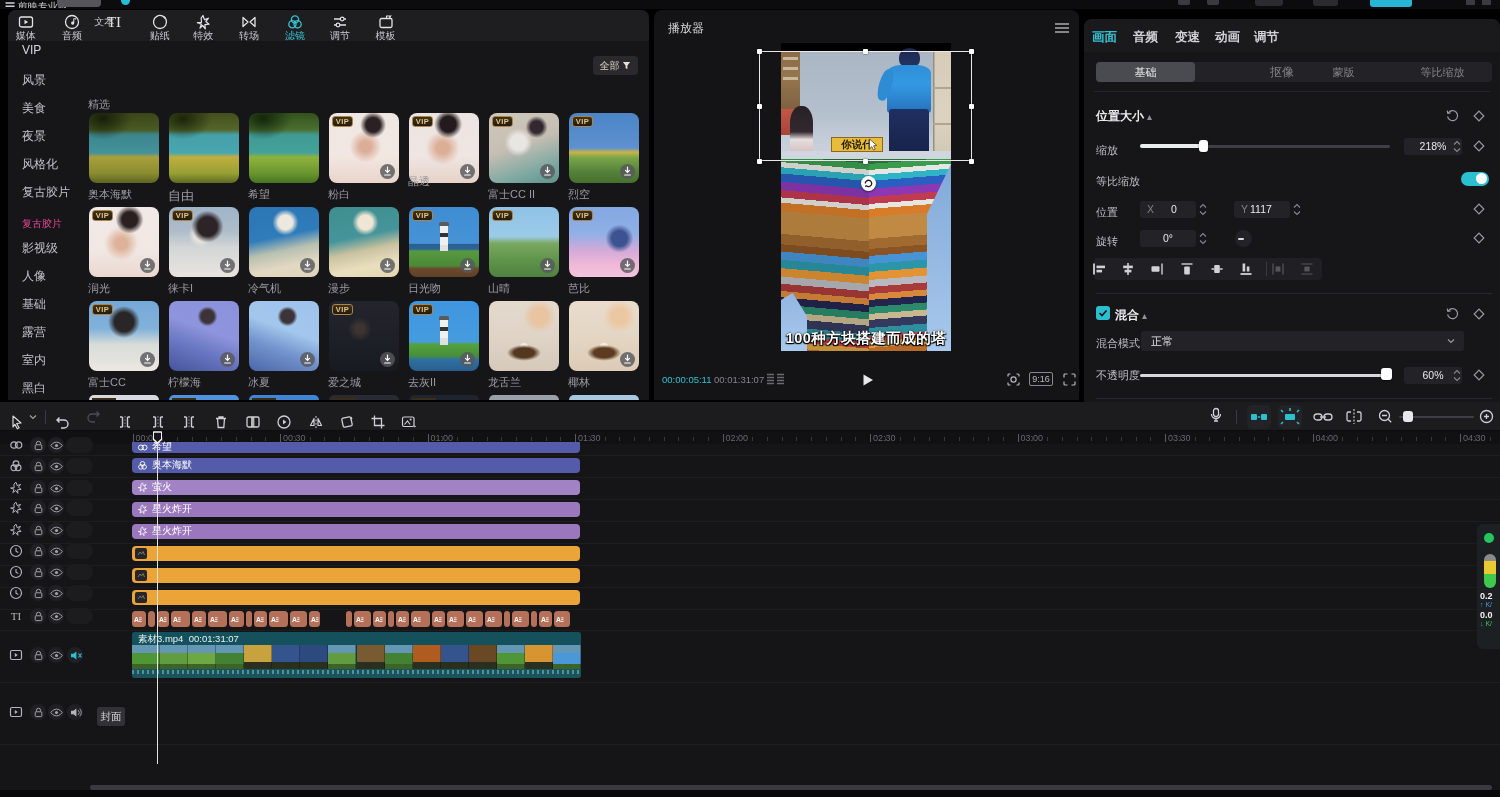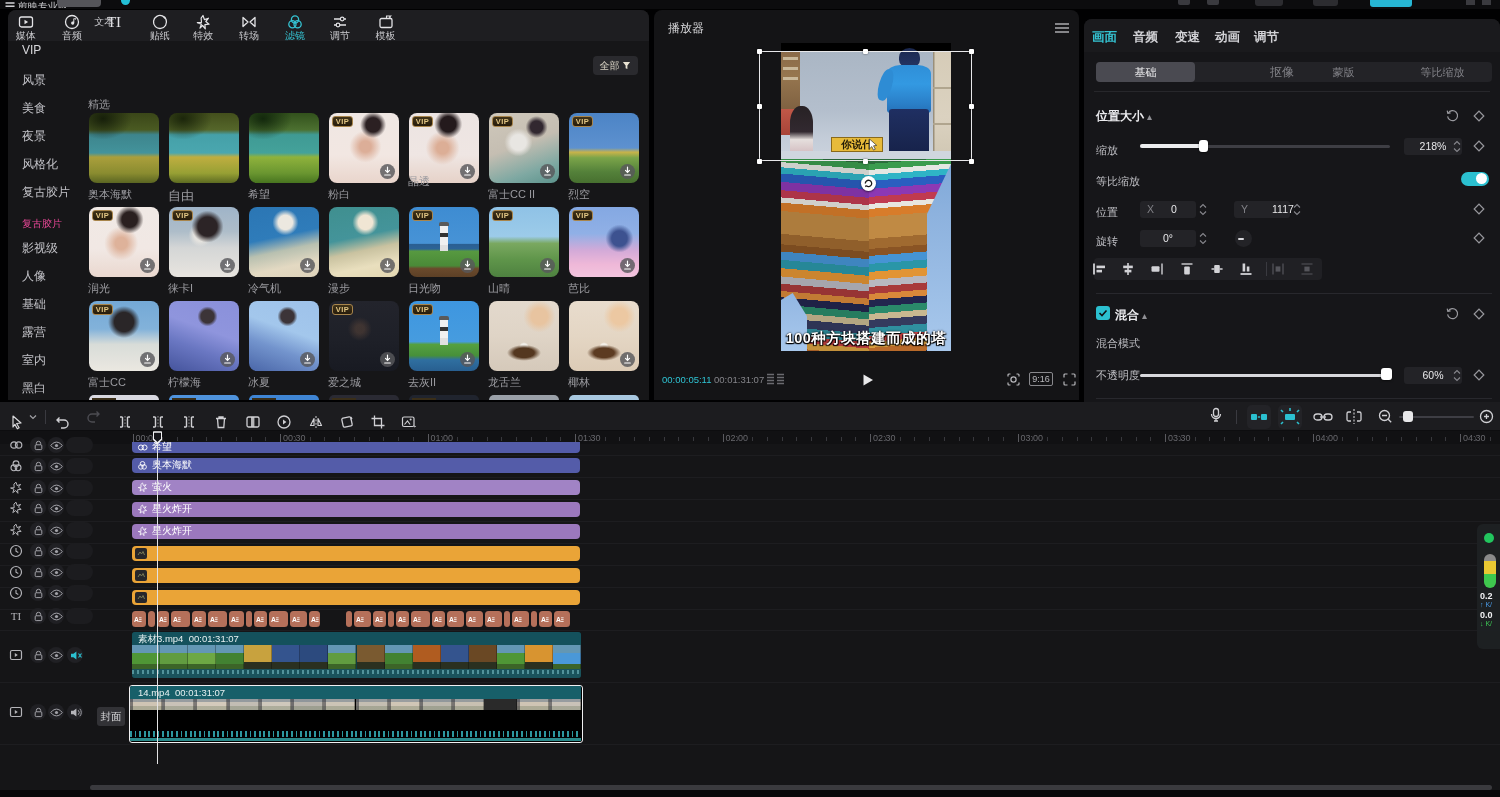--- a/index.html
+++ b/index.html
@@ -387,21 +387,21 @@
 <div class="a" style="left:377px;top:152.5px;width:28px;height:14px;background:#2bc0d0;border-radius:7px">
       <div class="a" style="left:15px;top:1.5px;width:11px;height:11px;background:#fff;border-radius:50%"></div>
     </div>
 <div class="a" style="left:12px;top:186px;width:40px;height:13px;color:#bdbdc2;font-size:11px">位置</div>
 <div class="a" style="left:56px;top:182px;width:56px;height:17px;background:#232327;border-radius:3px;font-size:10.5px;line-height:17px"><span style="color:#808086;margin-left:7px">X</span><span style="color:#e8e8ea;margin-left:17px">0</span></div>
 <div class="a" style="left:114px;top:182px;width:10px;height:17px">
       <svg width="10" height="17" viewBox="0 0 10 17">
         <path d="M2 6.5l3-3 3 3M2 10.5l3 3 3-3" fill="none" stroke="#86868c" stroke-width="1.1"></path>
       </svg>
     </div>
-<div class="a" style="left:150px;top:182px;width:56px;height:17px;background:#232327;border-radius:3px;font-size:10.5px;line-height:17px"><span style="color:#808086;margin-left:7px">Y</span><span style="color:#e8e8ea;margin-left:24px">1117</span></div>
+<div class="a" style="left:150px;top:182px;width:56px;height:17px;background:#232327;border-radius:3px;font-size:10.5px;line-height:17px"><span style="color:#808086;margin-left:7px">Y</span><span style="color:#e8e8ea;margin-left:2px">1117</span></div>
 <div class="a" style="left:208px;top:182px;width:10px;height:17px">
       <svg width="10" height="17" viewBox="0 0 10 17">
         <path d="M2 6.5l3-3 3 3M2 10.5l3 3 3-3" fill="none" stroke="#86868c" stroke-width="1.1"></path>
       </svg>
     </div>
 <div class="a" style="left:389px;top:184px;width:12px;height:12px">
       <svg width="12" height="12" viewBox="0 0 12 12">
         <rect x="2.6" y="2.6" width="6.8" height="6.8" fill="none" stroke="#98989d" stroke-width="1.2" transform="rotate(45 6 6)"></rect>
       </svg>
     </div>
@@ -485,20 +485,23 @@
         <path d="M2.2 4.2a5 5 0 1 1-.6 3.2" fill="none" stroke="#98989d" stroke-width="1.2"></path>
         <path d="M1.2 1.6l.6 2.8 2.8-.5" fill="none" stroke="#98989d" stroke-width="1.2"></path>
       </svg>
     </div>
 <div class="a" style="left:389px;top:289px;width:12px;height:12px">
       <svg width="12" height="12" viewBox="0 0 12 12">
         <rect x="2.6" y="2.6" width="6.8" height="6.8" fill="none" stroke="#98989d" stroke-width="1.2" transform="rotate(45 6 6)"></rect>
       </svg>
     </div>
 <div class="a" style="left:12px;top:317px;width:60px;height:13px;color:#bdbdc2;font-size:11px">混合模式</div>
+<div class="a" style="left:57px;top:312px;width:323px;height:20px;background:#232327;border-radius:3px;color:#e4e4e8;font-size:11px;line-height:20px"><span style="margin-left:10px">正常</span><svg width="10" height="10" viewBox="0 0 10 10" style="position:absolute;right:8px;top:5px">
+        <path d="M2 3.5l3 3 3-3" fill="none" stroke="#98989d" stroke-width="1.2"></path>
+      </svg></div>
 <div class="a" style="left:12px;top:349px;width:60px;height:13px;color:#bdbdc2;font-size:11px">不透明度</div>
 <div class="a" style="left:56px;top:354.5px;width:250px;height:3px;background:#d8d8dc;border-radius:2px"></div>
 <div class="a" style="left:297px;top:349px;width:11px;height:12px;background:#fff;border-radius:3px;box-shadow:0 1px 2px rgba(0,0,0,.5)"></div>
 <div class="a" style="left:320px;top:348px;width:58px;height:17px;background:#232327;border-radius:3px;color:#e8e8ea;font-size:10.5px;text-align:center;line-height:17px">60%</div>
 <div class="a" style="left:368px;top:348px;width:10px;height:17px">
       <svg width="10" height="17" viewBox="0 0 10 17">
         <path d="M2 6.5l3-3 3 3M2 10.5l3 3 3-3" fill="none" stroke="#86868c" stroke-width="1.1"></path>
       </svg>
     </div>
 <div class="a" style="left:389px;top:350px;width:12px;height:12px">
@@ -1170,40 +1173,20 @@
       <div class="a" style="left:252.6px;top:13px;width:28.1px;height:24px;background:linear-gradient(180deg,#6397b4 0 34%,#428232 34% 78%,#3c6428 78% 100%);box-shadow:inset -1px 0 0 rgba(0,0,0,.28)"></div>
       <div class="a" style="left:280.6px;top:13px;width:28.1px;height:24px;background:linear-gradient(180deg,#b05c20 0 70%,#2a3020 70% 100%);box-shadow:inset -1px 0 0 rgba(0,0,0,.28)"></div>
       <div class="a" style="left:308.7px;top:13px;width:28.1px;height:24px;background:linear-gradient(180deg,#34548e 0 70%,#2a3020 70% 100%);box-shadow:inset -1px 0 0 rgba(0,0,0,.28)"></div>
       <div class="a" style="left:336.8px;top:13px;width:28.1px;height:24px;background:linear-gradient(180deg,#6a4824 0 70%,#2a3020 70% 100%);box-shadow:inset -1px 0 0 rgba(0,0,0,.28)"></div>
       <div class="a" style="left:364.8px;top:13px;width:28.1px;height:24px;background:linear-gradient(180deg,#6397b4 0 34%,#4f9636 34% 78%,#3c6428 78% 100%);box-shadow:inset -1px 0 0 rgba(0,0,0,.28)"></div>
       <div class="a" style="left:392.9px;top:13px;width:28.1px;height:24px;background:linear-gradient(180deg,#d89430 0 70%,#2a3020 70% 100%);box-shadow:inset -1px 0 0 rgba(0,0,0,.28)"></div>
       <div class="a" style="left:420.9px;top:13px;width:28.1px;height:24px;background:linear-gradient(180deg,#6397b4 0 34%,#4a98d8 34% 78%,#3c6428 78% 100%);box-shadow:inset -1px 0 0 rgba(0,0,0,.28)"></div>
       <div class="a" style="left:0;top:37px;width:449px;height:9px;background:#1a535c"></div>
       <div class="a" style="left:0;top:38px;width:449px;height:4px;background:repeating-linear-gradient(90deg,#52929a 0 2px,rgba(0,0,0,0) 2px 5px)"></div>
     </div>
-<div class="a" style="left:129px;top:283px;width:454px;height:58px;border:1.5px solid #f0f0f2;border-radius:3px;background:#000;overflow:hidden">
-      <div class="a" style="left:0;top:0;width:451px;height:13px;background:#175f69"></div>
-      <div class="a" style="left:8px;top:1px;width:300px;height:11px;color:#e8f2f2;font-size:9.5px">14.mp4&nbsp;&nbsp;00:01:31:07</div>
-      <div class="a" style="left:0.0px;top:13px;width:32.2px;height:11px;background-color:#cfc4b4;background-image:linear-gradient(90deg,rgba(40,40,48,.5) 0 8%,transparent 8% 100%),linear-gradient(180deg,rgba(110,125,140,.55) 0 30%,transparent 30% 60%,rgba(95,110,80,.3) 60% 100%);box-shadow:inset -1px 0 0 rgba(0,0,0,.3)"></div>
-      <div class="a" style="left:32.2px;top:13px;width:32.2px;height:11px;background-color:#c9c2b8;background-image:linear-gradient(90deg,rgba(40,40,48,.5) 0 8%,transparent 8% 100%),linear-gradient(180deg,rgba(110,125,140,.55) 0 30%,transparent 30% 60%,rgba(95,110,80,.3) 60% 100%);box-shadow:inset -1px 0 0 rgba(0,0,0,.3)"></div>
-      <div class="a" style="left:64.4px;top:13px;width:32.2px;height:11px;background-color:#d4cabc;background-image:linear-gradient(90deg,rgba(40,40,48,.5) 0 8%,transparent 8% 100%),linear-gradient(180deg,rgba(110,125,140,.55) 0 30%,transparent 30% 60%,rgba(95,110,80,.3) 60% 100%);box-shadow:inset -1px 0 0 rgba(0,0,0,.3)"></div>
-      <div class="a" style="left:96.6px;top:13px;width:32.2px;height:11px;background-color:#c2bdb4;background-image:linear-gradient(90deg,rgba(40,40,48,.5) 0 8%,transparent 8% 100%),linear-gradient(180deg,rgba(110,125,140,.55) 0 30%,transparent 30% 60%,rgba(95,110,80,.3) 60% 100%);box-shadow:inset -1px 0 0 rgba(0,0,0,.3)"></div>
-      <div class="a" style="left:128.9px;top:13px;width:32.2px;height:11px;background-color:#cfc8bc;background-image:linear-gradient(90deg,rgba(40,40,48,.5) 0 8%,transparent 8% 100%),linear-gradient(180deg,rgba(110,125,140,.55) 0 30%,transparent 30% 60%,rgba(95,110,80,.3) 60% 100%);box-shadow:inset -1px 0 0 rgba(0,0,0,.3)"></div>
-      <div class="a" style="left:161.1px;top:13px;width:32.2px;height:11px;background-color:#b8b4ac;background-image:linear-gradient(90deg,rgba(40,40,48,.5) 0 8%,transparent 8% 100%),linear-gradient(180deg,rgba(110,125,140,.55) 0 30%,transparent 30% 60%,rgba(95,110,80,.3) 60% 100%);box-shadow:inset -1px 0 0 rgba(0,0,0,.3)"></div>
-      <div class="a" style="left:193.3px;top:13px;width:32.2px;height:11px;background-color:#ccc4b6;background-image:linear-gradient(90deg,rgba(40,40,48,.5) 0 8%,transparent 8% 100%),linear-gradient(180deg,rgba(110,125,140,.55) 0 30%,transparent 30% 60%,rgba(95,110,80,.3) 60% 100%);box-shadow:inset -1px 0 0 rgba(0,0,0,.3)"></div>
-      <div class="a" style="left:225.5px;top:13px;width:32.2px;height:11px;background-color:#c4beb2;background-image:linear-gradient(90deg,rgba(40,40,48,.5) 0 8%,transparent 8% 100%),linear-gradient(180deg,rgba(110,125,140,.55) 0 30%,transparent 30% 60%,rgba(95,110,80,.3) 60% 100%);box-shadow:inset -1px 0 0 rgba(0,0,0,.3)"></div>
-      <div class="a" style="left:257.7px;top:13px;width:32.2px;height:11px;background-color:#d0c6b6;background-image:linear-gradient(90deg,rgba(40,40,48,.5) 0 8%,transparent 8% 100%),linear-gradient(180deg,rgba(110,125,140,.55) 0 30%,transparent 30% 60%,rgba(95,110,80,.3) 60% 100%);box-shadow:inset -1px 0 0 rgba(0,0,0,.3)"></div>
-      <div class="a" style="left:289.9px;top:13px;width:32.2px;height:11px;background-color:#bcb8ae;background-image:linear-gradient(90deg,rgba(40,40,48,.5) 0 8%,transparent 8% 100%),linear-gradient(180deg,rgba(110,125,140,.55) 0 30%,transparent 30% 60%,rgba(95,110,80,.3) 60% 100%);box-shadow:inset -1px 0 0 rgba(0,0,0,.3)"></div>
-      <div class="a" style="left:322.1px;top:13px;width:32.2px;height:11px;background-color:#c8c0b2;background-image:linear-gradient(90deg,rgba(40,40,48,.5) 0 8%,transparent 8% 100%),linear-gradient(180deg,rgba(110,125,140,.55) 0 30%,transparent 30% 60%,rgba(95,110,80,.3) 60% 100%);box-shadow:inset -1px 0 0 rgba(0,0,0,.3)"></div>
-      <div class="a" style="left:354.4px;top:13px;width:32.2px;height:11px;background-color:#2a2a2a;box-shadow:inset -1px 0 0 rgba(0,0,0,.3)"></div>
-      <div class="a" style="left:386.6px;top:13px;width:32.2px;height:11px;background-color:#cfc4b4;background-image:linear-gradient(90deg,rgba(40,40,48,.5) 0 8%,transparent 8% 100%),linear-gradient(180deg,rgba(110,125,140,.55) 0 30%,transparent 30% 60%,rgba(95,110,80,.3) 60% 100%);box-shadow:inset -1px 0 0 rgba(0,0,0,.3)"></div>
-      <div class="a" style="left:418.8px;top:13px;width:32.2px;height:11px;background-color:#c9c2b8;background-image:linear-gradient(90deg,rgba(40,40,48,.5) 0 8%,transparent 8% 100%),linear-gradient(180deg,rgba(110,125,140,.55) 0 30%,transparent 30% 60%,rgba(95,110,80,.3) 60% 100%);box-shadow:inset -1px 0 0 rgba(0,0,0,.3)"></div>
-      <div class="a" style="left:0;top:45px;width:451px;height:6px;background:repeating-linear-gradient(90deg,#2d989e 0 1.8px,rgba(0,0,0,0) 1.8px 4.6px)"></div>
-      <div class="a" style="left:0;top:52px;width:451px;height:3px;background:#2a8a8a"></div>
-    </div>
 <div class="a" style="left:97px;top:305px;width:28px;height:19px;background:#323236;border-radius:3px;color:#d8d8db;font-size:10.5px;text-align:center;line-height:19px">封面</div>
 <div class="a" style="left:156.6px;top:40px;width:1.4px;height:322px;background:#e2e2e4"></div>
 <div class="a" style="left:152.5px;top:28.5px;width:9px;height:13px">
       <svg width="9" height="13" viewBox="0 0 9 13">
         <path d="M1.2 1h6.6a1 1 0 0 1 1 1v6.2L4.5 12 .2 8.2V2a1 1 0 0 1 1-1z" fill="#16161a" stroke="#f2f2f4" stroke-width="1.6"></path>
       </svg>
     </div>
 <div class="a" style="left:1477px;top:122px;width:23px;height:125px;background:rgba(30,33,36,.9);border-radius:6px 0 0 6px"></div>
 <div class="a" style="left:1484px;top:131px;width:10px;height:10px;background:#22c55e;border-radius:50%"></div>
 <div class="a" style="left:1484px;top:152px;width:12px;height:34px;border-radius:6px;background:linear-gradient(180deg,#8a8a8a 0 22%,#eac832 22% 60%,#3fc84e 60% 100%)"></div>

